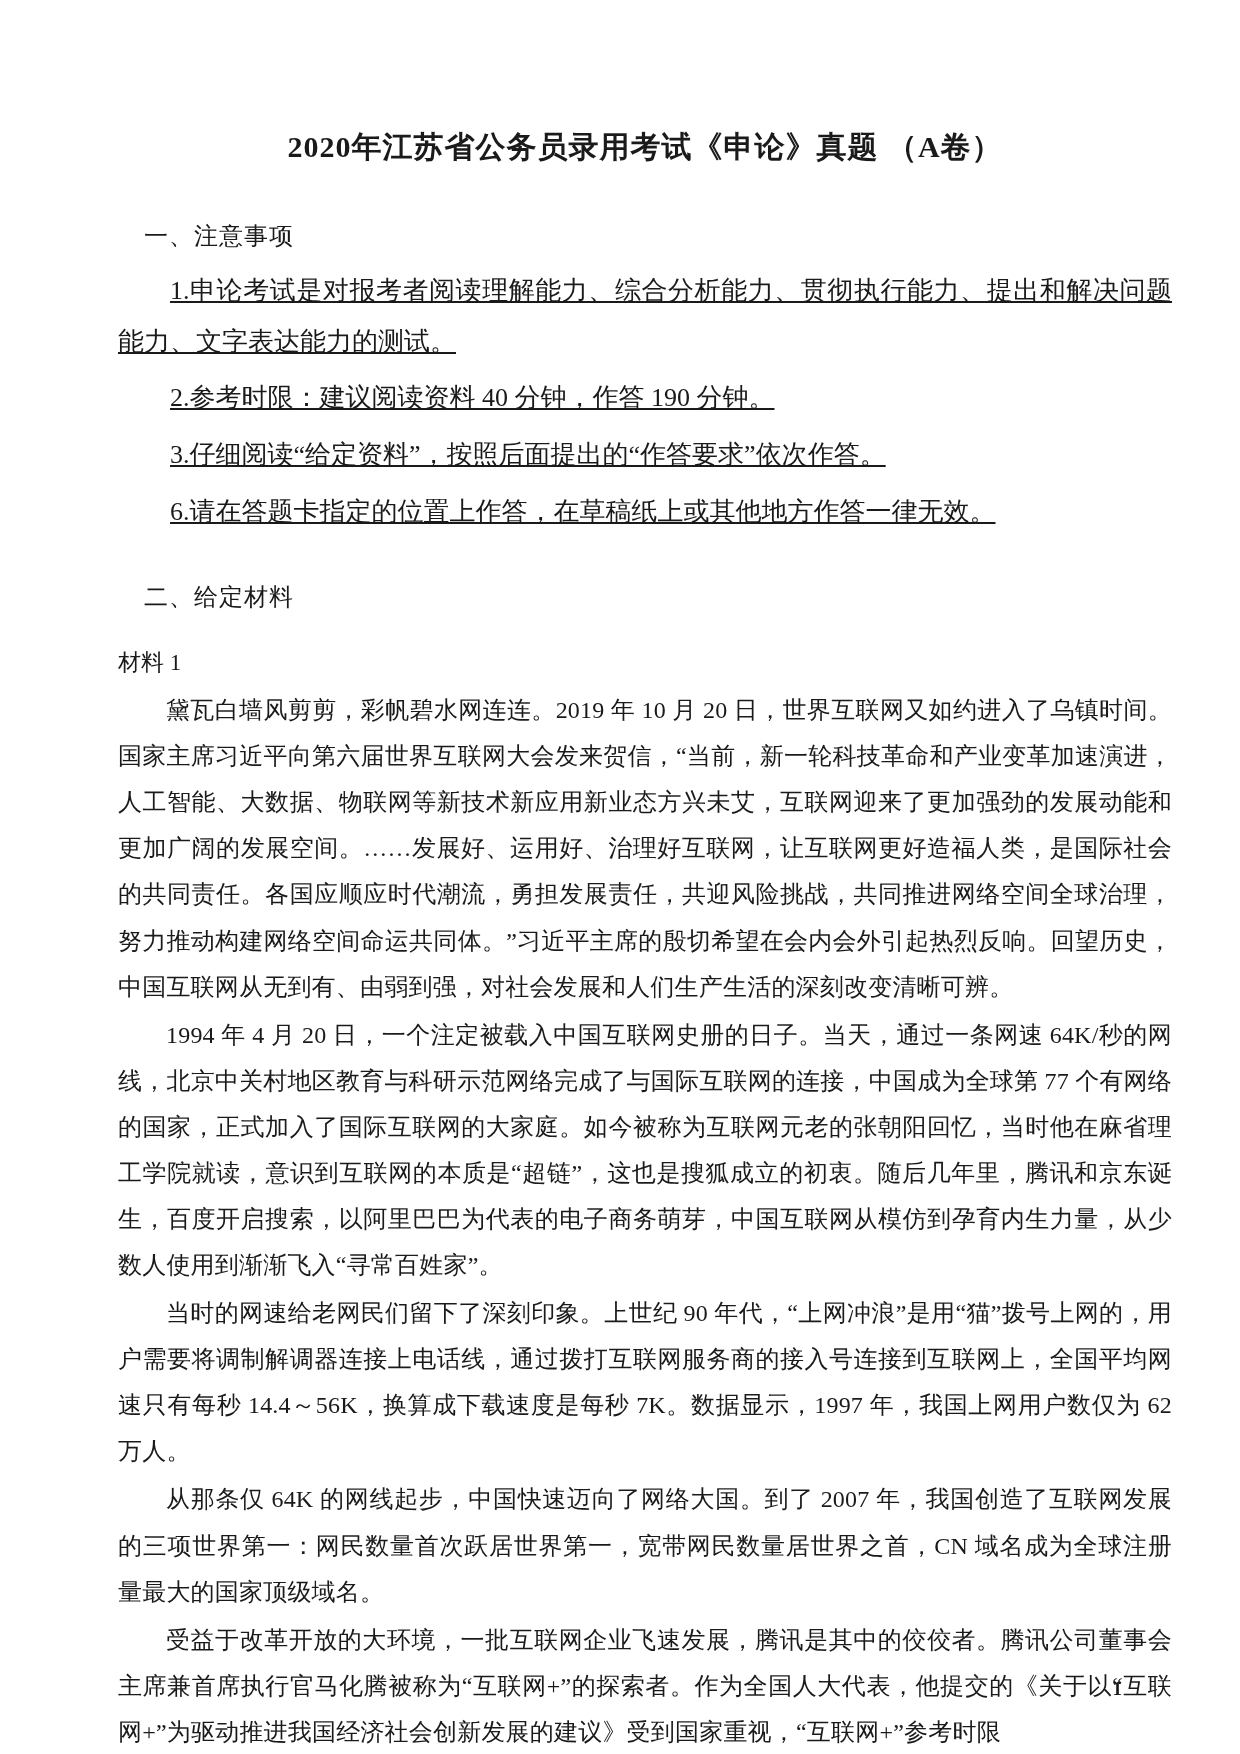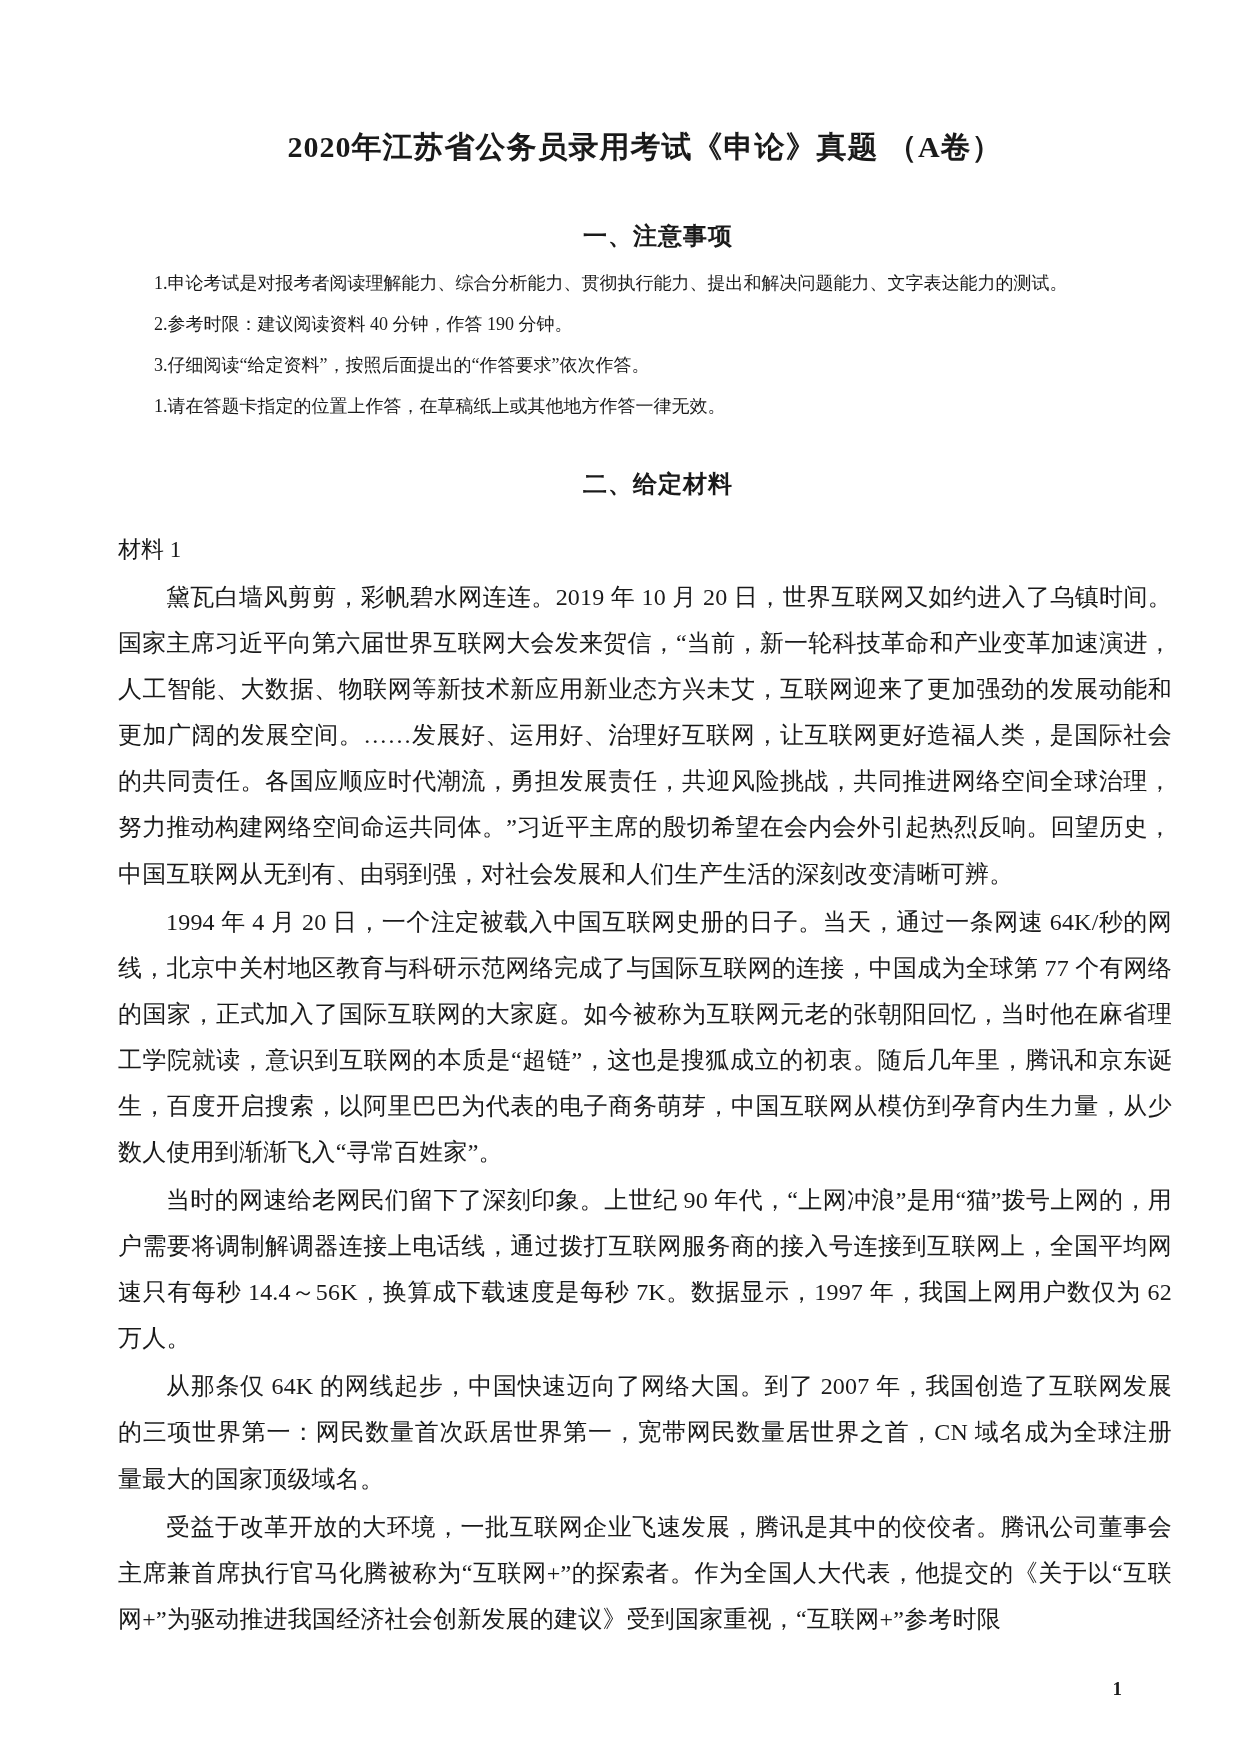--- a/index.html
+++ b/index.html
@@ -25,35 +25,35 @@
   .doc-title {
     text-align: center;
     font-size: 30px;
     font-weight: bold;
     letter-spacing: 1px;
     margin: 18px 0 0 0;
     line-height: 1.4;
   }
   .section-heading {
     font-size: 24px;
-    font-weight: bold;
+    font-weight: normal;
     margin: 52px 0 14px 0;
     padding-left: 26px;
     letter-spacing: 1px;
-    text-align: center;
   }
   .section-heading.second {
     margin-top: 44px;
   }
   .note-item {
-    font-size: 18px;
+    font-size: 26px;
     line-height: 1.95;
     text-indent: 2em;
     margin: 0 0 6px 0;
     text-align: justify;
+    text-decoration: underline;
   }
   .mat-label {
     font-size: 23px;
     line-height: 1.9;
     margin: 28px 0 2px 0;
     text-indent: 0;
   }
   .para {
     font-size: 24px;
     line-height: 1.92;
@@ -75,21 +75,21 @@
 
 <div class="page">
 
   <h1 class="doc-title">2020年江苏省公务员录用考试《申论》真题 （A卷）</h1>
 
   <h2 class="section-heading">一、注意事项</h2>
 
   <p class="note-item">1.申论考试是对报考者阅读理解能力、综合分析能力、贯彻执行能力、提出和解决问题能力、文字表达能力的测试。</p>
   <p class="note-item">2.参考时限：建议阅读资料 40 分钟，作答 190 分钟。</p>
   <p class="note-item">3.仔细阅读“给定资料”，按照后面提出的“作答要求”依次作答。</p>
-  <p class="note-item">1.请在答题卡指定的位置上作答，在草稿纸上或其他地方作答一律无效。</p>
+  <p class="note-item">6.请在答题卡指定的位置上作答，在草稿纸上或其他地方作答一律无效。</p>
 
   <h2 class="section-heading second">二、给定材料</h2>
 
   <p class="mat-label">材料 1</p>
 
   <p class="para">黛瓦白墙风剪剪，彩帆碧水网连连。2019 年 10 月 20 日，世界互联网又如约进入了乌镇时间。国家主席习近平向第六届世界互联网大会发来贺信，“当前，新一轮科技革命和产业变革加速演进，人工智能、大数据、物联网等新技术新应用新业态方兴未艾，互联网迎来了更加强劲的发展动能和更加广阔的发展空间。……发展好、运用好、治理好互联网，让互联网更好造福人类，是国际社会的共同责任。各国应顺应时代潮流，勇担发展责任，共迎风险挑战，共同推进网络空间全球治理，努力推动构建网络空间命运共同体。”习近平主席的殷切希望在会内会外引起热烈反响。回望历史，中国互联网从无到有、由弱到强，对社会发展和人们生产生活的深刻改变清晰可辨。</p>
   <p class="para">1994 年 4 月 20 日，一个注定被载入中国互联网史册的日子。当天，通过一条网速 64K/秒的网线，北京中关村地区教育与科研示范网络完成了与国际互联网的连接，中国成为全球第 77 个有网络的国家，正式加入了国际互联网的大家庭。如今被称为互联网元老的张朝阳回忆，当时他在麻省理工学院就读，意识到互联网的本质是“超链”，这也是搜狐成立的初衷。随后几年里，腾讯和京东诞生，百度开启搜索，以阿里巴巴为代表的电子商务萌芽，中国互联网从模仿到孕育内生力量，从少数人使用到渐渐飞入“寻常百姓家”。</p>
   <p class="para">当时的网速给老网民们留下了深刻印象。上世纪 90 年代，“上网冲浪”是用“猫”拨号上网的，用户需要将调制解调器连接上电话线，通过拨打互联网服务商的接入号连接到互联网上，全国平均网速只有每秒 14.4～56K，换算成下载速度是每秒 7K。数据显示，1997 年，我国上网用户数仅为 62 万人。</p>
   <p class="para">从那条仅 64K 的网线起步，中国快速迈向了网络大国。到了 2007 年，我国创造了互联网发展的三项世界第一：网民数量首次跃居世界第一，宽带网民数量居世界之首，CN 域名成为全球注册量最大的国家顶级域名。</p>
   <p class="para">受益于改革开放的大环境，一批互联网企业飞速发展，腾讯是其中的佼佼者。腾讯公司董事会主席兼首席执行官马化腾被称为“互联网+”的探索者。作为全国人大代表，他提交的《关于以“互联网+”为驱动推进我国经济社会创新发展的建议》受到国家重视，“互联网+”参考时限</p>

